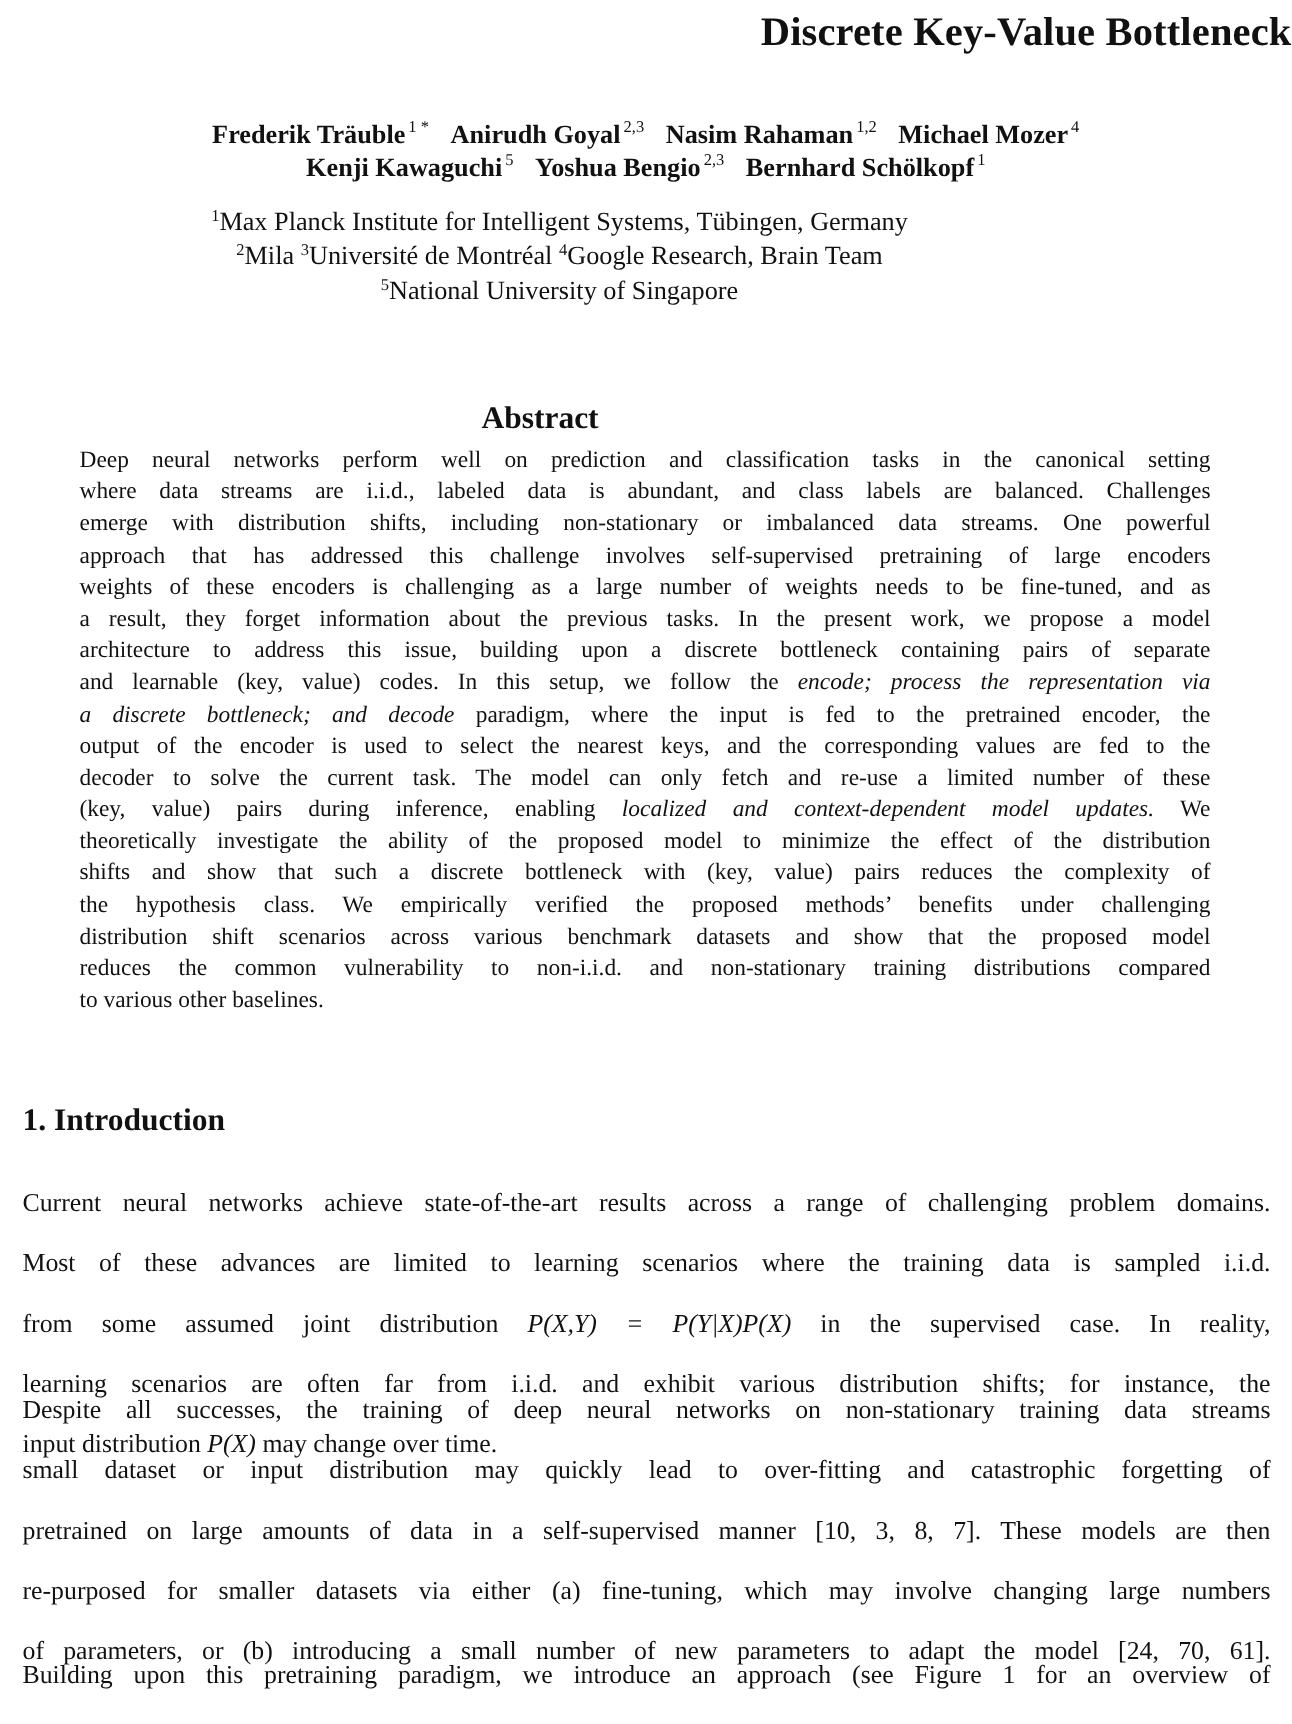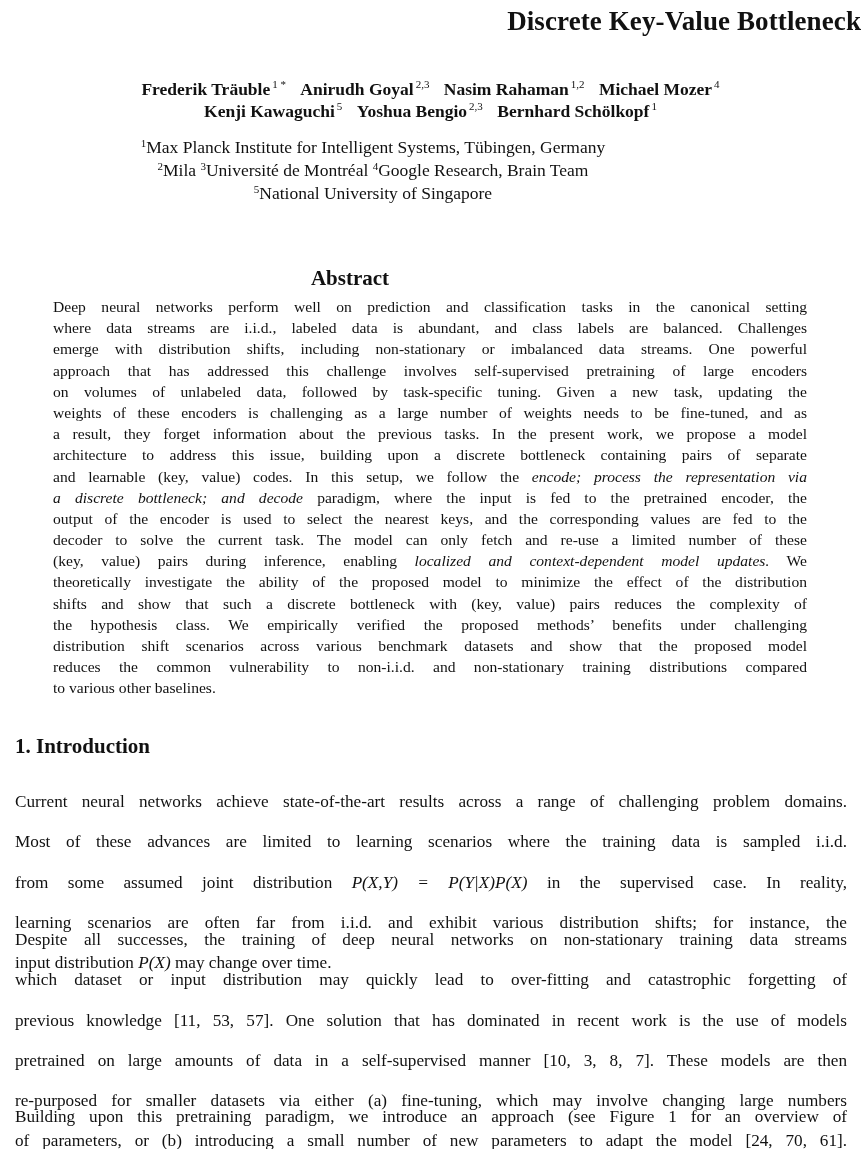--- a/index.html
+++ b/index.html
@@ -17,21 +17,21 @@
     text-align: center; font-size: 17.5px; font-weight: bold; line-height: 22px;
   }
   .authors sup { font-size: 11px; font-weight: normal; vertical-align: 7px; line-height: 0; margin-left: 2px; }
   .author { margin: 0 5px; white-space: nowrap; }
   .affils {
     position: absolute; left: 0; width: 746px; top: 136px;
     text-align: center; font-size: 17.5px; line-height: 23px;
   }
   .affils sup { font-size: 11px; vertical-align: 6px; line-height: 0; }
   .abs-heading {
-    position: absolute; left: 6px; width: 688px; top: 266px;
+    position: absolute; left: 16px; width: 688px; top: 266px;
     text-align: center; font-size: 21px; font-weight: bold;
   }
   .abstract {
     position: absolute; left: 53px; width: 754px; top: 296px;
     font-size: 15.6px; line-height: 21.2px; text-align: justify;
   }
   .line { display: block; text-align: justify; text-align-last: justify; white-space: nowrap; height: 21.2px; }
   .line.last { text-align-last: left; }
   .intro-heading {
     position: absolute; left: 15px; top: 734px; font-size: 21px; font-weight: bold;
@@ -72,21 +72,20 @@
   <div><sup>5</sup><span>National University of Singapore</span></div>
 </div>
 
 <div class="abs-heading">Abstract</div>
 
 <div class="abstract">
   <span class="line">Deep neural networks perform well on prediction and classification tasks in the canonical setting</span>
   <span class="line">where data streams are i.i.d., labeled data is abundant, and class labels are balanced. Challenges</span>
   <span class="line">emerge with distribution shifts, including non-stationary or imbalanced data streams. One powerful</span>
   <span class="line">approach that has addressed this challenge involves self-supervised pretraining of large encoders</span>
-  <span class="line">on volumes of unlabeled data, followed by task-specific tuning. Given a new task, updating the</span>
   <span class="line">weights of these encoders is challenging as a large number of weights needs to be fine-tuned, and as</span>
   <span class="line">a result, they forget information about the previous tasks. In the present work, we propose a model</span>
   <span class="line">architecture to address this issue, building upon a discrete bottleneck containing pairs of separate</span>
   <span class="line"><span>and learnable (key, value) codes. In this setup, we follow the </span><em>encode; process the representation via</em></span>
   <span class="line"><em>a discrete bottleneck; and decode</em><span> paradigm, where the input is fed to the pretrained encoder, the</span></span>
   <span class="line">output of the encoder is used to select the nearest keys, and the corresponding values are fed to the</span>
   <span class="line">decoder to solve the current task. The model can only fetch and re-use a limited number of these</span>
   <span class="line"><span>(key, value) pairs during inference, enabling </span><em>localized and context-dependent model updates.</em><span> We</span></span>
   <span class="line">theoretically investigate the ability of the proposed model to minimize the effect of the distribution</span>
   <span class="line">shifts and show that such a discrete bottleneck with (key, value) pairs reduces the complexity of</span>
@@ -101,22 +100,21 @@
 <div class="para p1">
   <span class="line">Current neural networks achieve state-of-the-art results across a range of challenging problem domains.</span>
   <span class="line">Most of these advances are limited to learning scenarios where the training data is sampled i.i.d.</span>
   <span class="line"><span>from some assumed joint distribution </span><span class="math">P(X,Y) = P(Y|X)P(X)</span><span> in the supervised case. In reality,</span></span>
   <span class="line">learning scenarios are often far from i.i.d. and exhibit various distribution shifts; for instance, the</span>
   <span class="line last"><span>input distribution </span><span class="math">P(X)</span><span> may change over time.</span></span>
 </div>
 
 <div class="para p2">
   <span class="line">Despite all successes, the training of deep neural networks on non-stationary training data streams</span>
-  <span class="line">which dataset or input distribution may quickly lead to over-fitting and catastrophic forgetting of</span>
-  <span class="line">previous knowledge [11, 53, 57]. One solution that has dominated in recent work is the use of models</span>
+  <span class="line">small dataset or input distribution may quickly lead to over-fitting and catastrophic forgetting of</span>
   <span class="line">pretrained on large amounts of data in a self-supervised manner [10, 3, 8, 7]. These models are then</span>
   <span class="line">re-purposed for smaller datasets via either (a) fine-tuning, which may involve changing large numbers</span>
   <span class="line">of parameters, or (b) introducing a small number of new parameters to adapt the model [24, 70, 61].</span>
 </div>
 
 <div class="para p3">
   <span class="line">Building upon this pretraining paradigm, we introduce an approach (see Figure 1 for an overview of</span>
   <span class="line">the model architecture) to distill information into a discrete set of code pairs, each consisting of a</span>
 </div>
 

